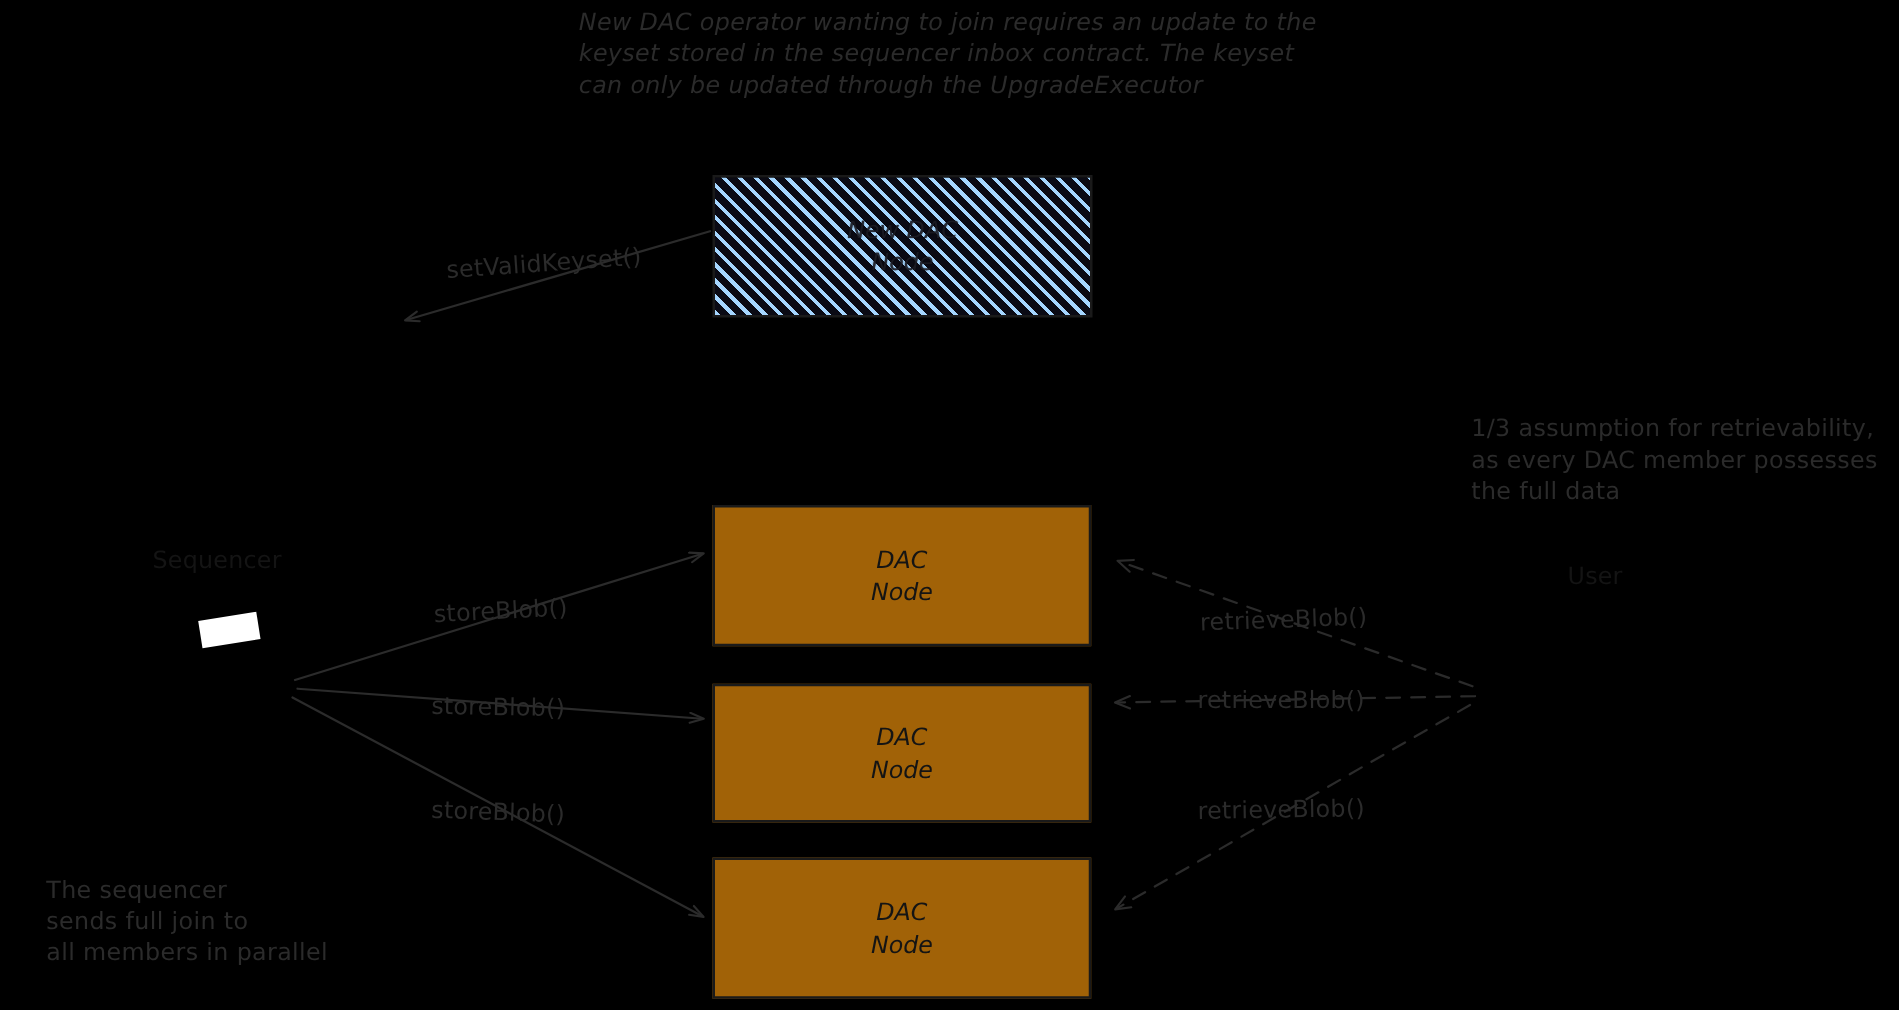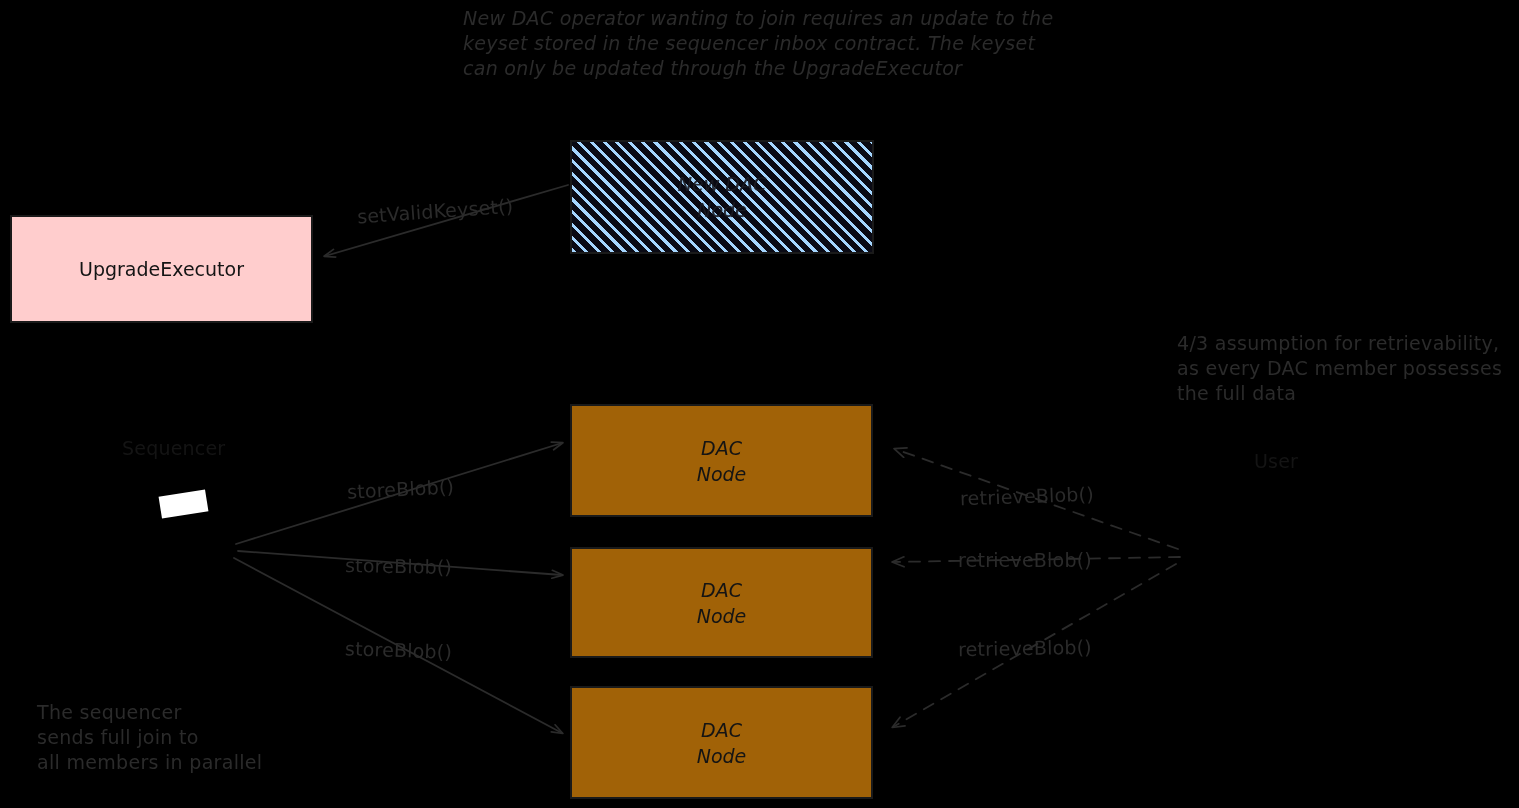--- a/index.html
+++ b/index.html
@@ -147,27 +147,24 @@
 
   <div class="note note-italic" style="left:463px; top:6px;">New DAC operator wanting to join requires an update to the
 keyset stored in the sequencer inbox contract. The keyset
 can only be updated through the UpgradeExecutor</div>
 
   <div class="boxnode box-hatch" style="left:570px; top:124px; width:304px; height:114px;margin-top:16px;">
     <span class="txt">New DAC
 Node</span>
   </div>
 
-  <div class="boxnode box-pink" style="left:10px; top:215px; width:303px; height:108px;">
-    <span class="txt" style="font-style:normal;">UpgradeExecutor</span>
-  </div>
 
   <div class="edge-label" style="left:357px; top:200px; transform:rotate(-4deg);">setValidKeyset()</div>
 
-  <div class="note" style="left:1177px; top:331px;">4/3 assumption for retrievability,
+  <div class="note" style="left:1177px; top:331px;">1/3 assumption for retrievability,
 as every DAC member possesses
 the full data</div>
 
   <div class="node-label" style="left:122px; top:437px;">Sequencer</div>
   <div class="seq-glyph" style="left:160px; top:493px; width:47px; height:22px;"></div>
 
   <div class="node-label" style="left:1254px; top:450px;">User</div>
 
   <div class="boxnode box-blue" style="left:570px; top:404px; width:303px; height:113px;">
     <span class="txt">DAC

